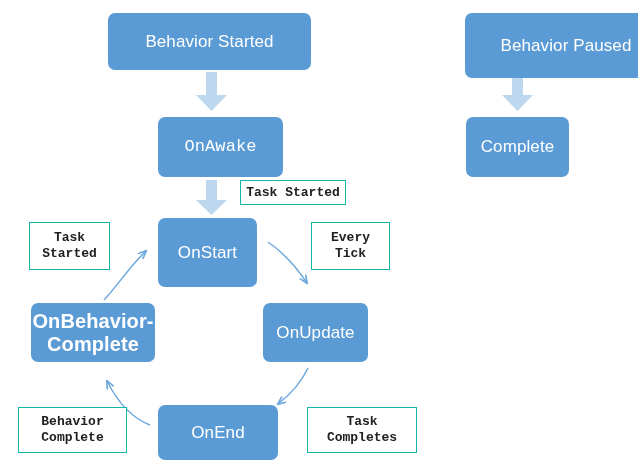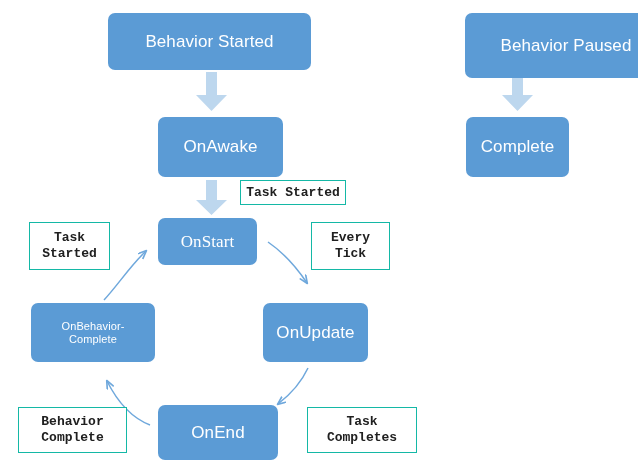--- a/index.html
+++ b/index.html
@@ -91,25 +91,25 @@
     </svg>
   </div>
   <div class="block-arrow" style="left:501px; top:72px; width:33px; height:40px;">
     <svg width="33" height="40" viewBox="0 0 33 40" xmlns="http://www.w3.org/2000/svg">
       <path d="M11,0 H22 V23 H32 L16.5,39 L1,23 H11 Z" fill="#BDD7EE"></path>
     </svg>
   </div>
 
   <div class="node" style="left:108px; top:13px; width:203px; height:57px; font-size:17px;">Behavior Started</div>
 
-  <div class="node" style="left:158px; top:117px; width:125px; height:60px; font-size:17px;">OnAwake</div>
+  <div class="node" style="left:158px; top:117px; width:125px; height:60px; font-size:17px;font-family:Liberation Mono, monospace;">OnAwake</div>
 
-  <div class="node" style="left:158px; top:218px; width:99px; height:47px; font-size:17px;font-family:Liberation Serif, serif;">OnStart</div>
+  <div class="node" style="left:158px; top:218px; width:99px; height:69px; font-size:17px;">OnStart</div>
 
-  <div class="node" style="left:31px; top:303px; width:124px; height:59px; font-size:11px; white-space:pre-line;">OnBehavior-
+  <div class="node" style="left:31px; top:303px; width:124px; height:59px; font-size:20px; white-space:pre-line;font-weight:bold;">OnBehavior-
 Complete</div>
 
   <div class="node" style="left:263px; top:303px; width:105px; height:59px; font-size:17px;">OnUpdate</div>
 
   <div class="node" style="left:158px; top:405px; width:120px; height:55px; font-size:17px;">OnEnd</div>
 
   <div class="node" style="left:418px; top:13px; width:202px; height:65px; font-size:17px;margin-left:47px;">Behavior Paused</div>
 
   <div class="node" style="left:466px; top:117px; width:103px; height:60px; font-size:17px;">Complete</div>
 

